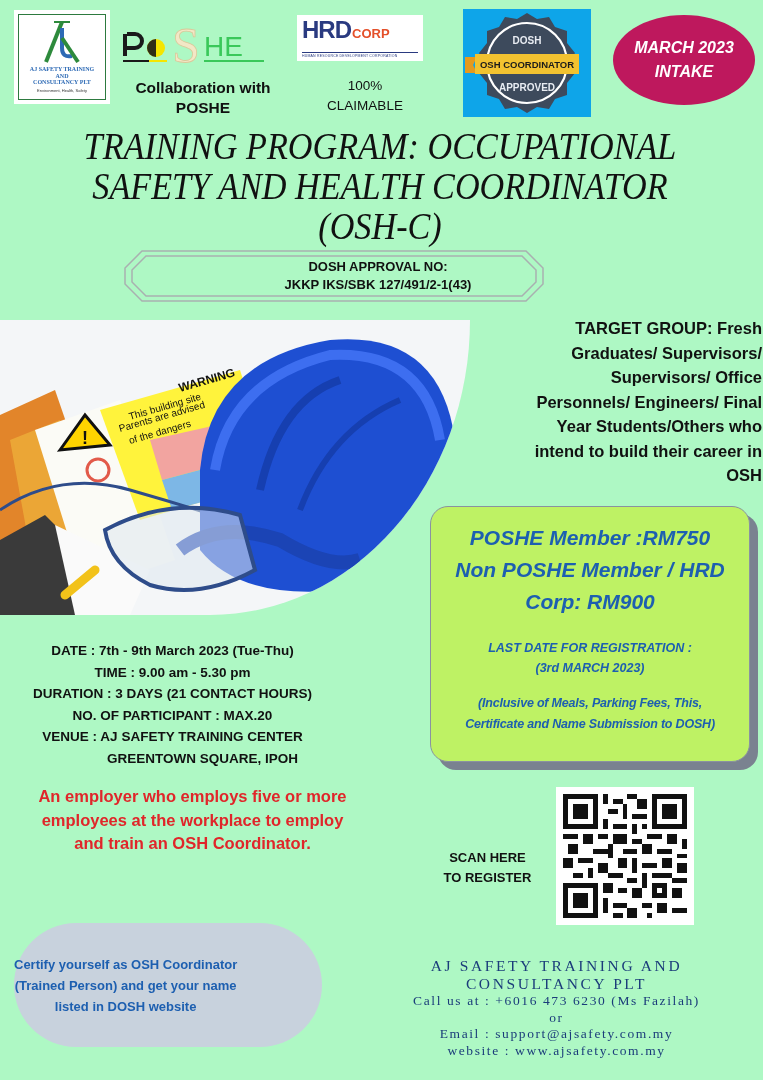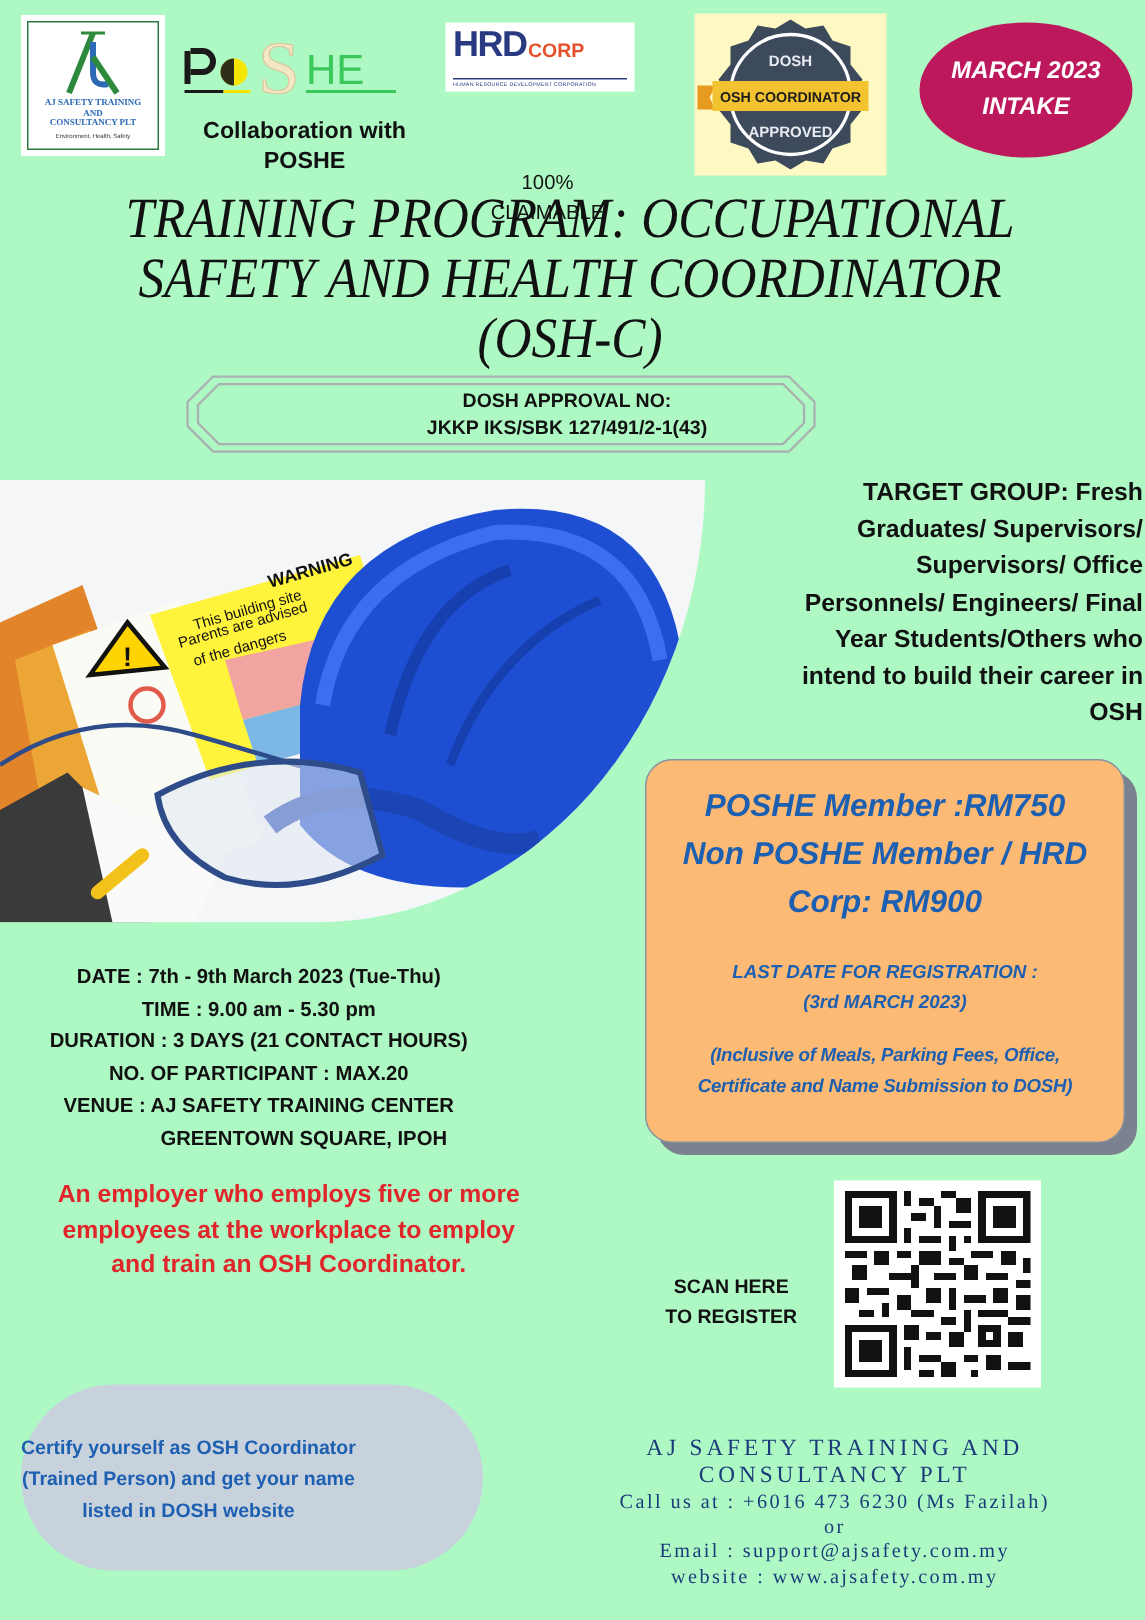--- a/index.html
+++ b/index.html
@@ -38,25 +38,25 @@
   #hrd-logo {
     left: 297px; top: 15px; width: 126px; height: 46px; background: #fff;
     display: flex; flex-direction: column; justify-content: space-between; padding: 3px 5px;
   }
   #hrd-logo .row { display: flex; align-items: flex-end; }
   #hrd-logo .hrd { font-weight: 900; font-size: 24px; color: #2a3a80; letter-spacing: -1px; line-height: 24px; }
   #hrd-logo .corp { font-weight: bold; font-size: 13px; color: #e4502a; margin-left: 1px; line-height: 16px; }
   #hrd-logo .sub { font-size: 3.5px; color: #2a3a80; border-top: 1px solid #2a3a80; margin-top: 2px; padding-top: 1px; letter-spacing: .2px; }
   #hrd-caption {
     left: 320px; top: 76px; width: 90px; text-align: center;
-    font-size: 13.5px; line-height: 20px; color: #111; margin-top: 36px;
-  }
-
-  
-  #dosh-badge { left: 463px; top: 9px; width: 128px; height: 108px; background: #fef9c3; overflow: hidden; }
+    font-size: 13.5px; line-height: 20px; color: #111;
+  }
+
+  
+  #dosh-badge { left: 463px; top: 9px; width: 128px; height: 108px; background: #0ea5e9; overflow: hidden; }
 
   
   #intake-badge {
     left: 613px; top: 15px; width: 142px; height: 90px; border-radius: 50%;
     background: #be185d; color: #fff; display: flex; flex-direction: column;
     align-items: center; justify-content: center;
     font-weight: bold; font-style: italic; font-size: 16px; line-height: 24px;
   }
 
   
@@ -87,21 +87,21 @@
     font-weight: bold; font-size: 16.5px; line-height: 24.5px; color: #111;
   }
 
   
   #price-shadow {
     left: 438px; top: 514px; width: 320px; height: 256px;
     background: #7a8290; border-radius: 18px;
   }
   #price-box {
     left: 430px; top: 506px; width: 320px; height: 256px;
-    background: #fdba74; border-radius: 18px;
+    background: #bef264; border-radius: 18px;
     border: 1px solid #8a92a0;
     color: #1d5fb0; text-align: center; font-style: italic; font-weight: bold;
   }
   #price-box .prices { margin-top: 15px; font-size: 21px; line-height: 32px; }
   #price-box .deadline { margin-top: 20px; font-size: 12.5px; line-height: 20px; }
   #price-box .incl { margin-top: 15px; font-size: 12.5px; line-height: 21px; letter-spacing: -.2px; }
 
   
   #details {
     left: 0; top: 640px; width: 345px; text-align: center;
@@ -269,21 +269,21 @@
   <div class="prices">
     <div>POSHE Member :RM750</div>
     <div>Non POSHE Member / HRD</div>
     <div>Corp: RM900</div>
   </div>
   <div class="deadline">
     <div>LAST DATE FOR REGISTRATION :</div>
     <div>(3rd MARCH 2023)</div>
   </div>
   <div class="incl">
-    <div>(Inclusive of Meals, Parking Fees, Office,</div>
+    <div>(Inclusive of Meals, Parking Fees, This,</div>
     <div>Certificate and Name Submission to DOSH)</div>
   </div>
 </div>
 
 <div id="details" class="abs">
   <div>DATE : 7th - 9th March 2023 (Tue-Thu)</div>
   <div>TIME : 9.00 am - 5.30 pm</div>
   <div>DURATION : 3 DAYS (21 CONTACT HOURS)</div>
   <div>NO. OF PARTICIPANT : MAX.20</div>
   <div>VENUE : AJ SAFETY TRAINING CENTER</div>

